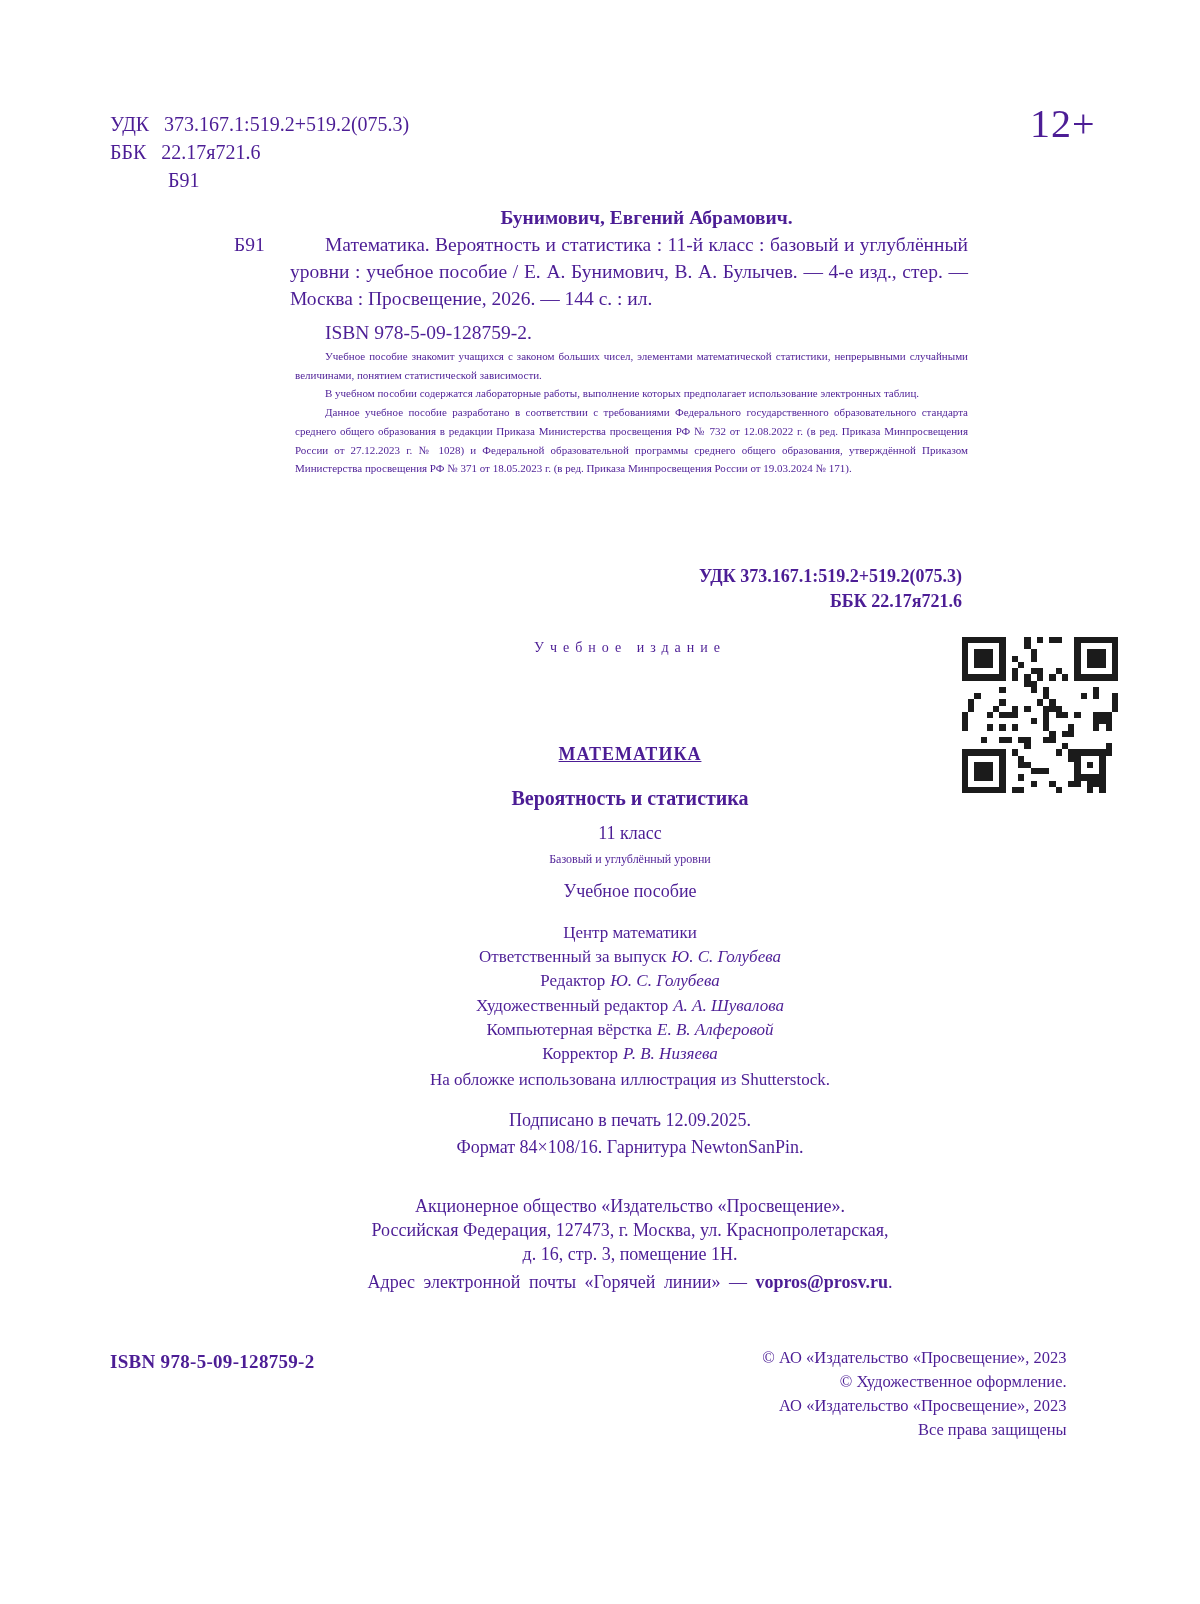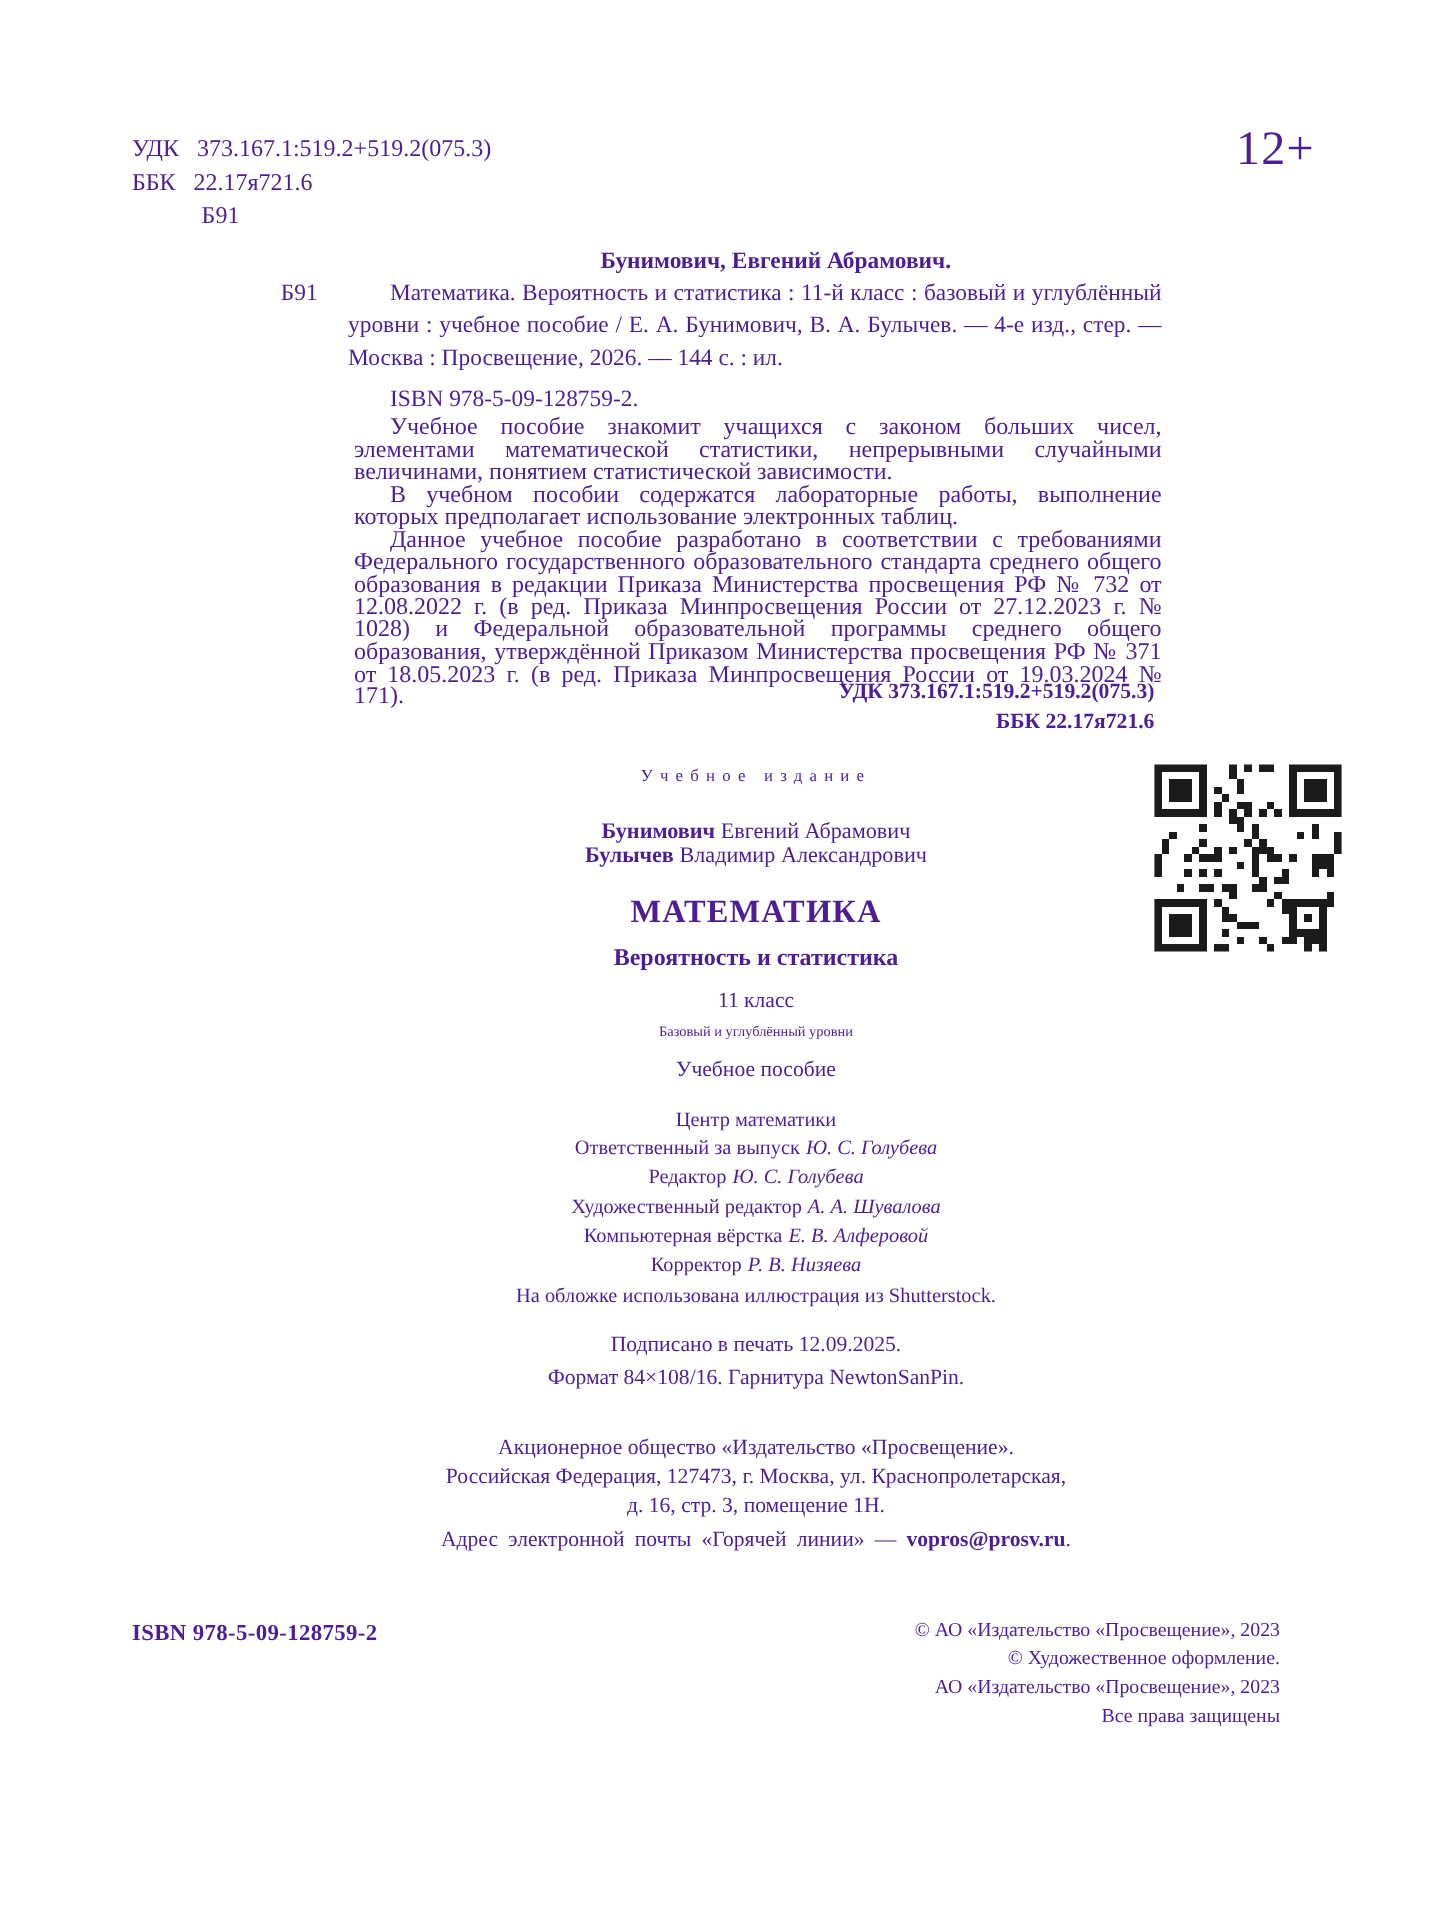--- a/index.html
+++ b/index.html
@@ -18,30 +18,30 @@
   
   .age-badge{position:absolute;left:1030px;top:100px;font-size:40px;letter-spacing:1px;}
   
   .bib{position:absolute;left:290px;top:204px;width:678px;font-size:19.5px;line-height:27px;}
   .bib-author{font-weight:bold;margin-left:35px;text-align:center;}
   .bib-entry{position:relative;}
   .bib-code{position:absolute;left:-56px;top:0;}
   .bib-text{margin:0;text-align:justify;text-indent:35px;}
   .bib-isbn{margin-left:35px;margin-top:7px;}
   
-  .annotation{position:absolute;left:295px;top:347px;width:673px;font-size:20px;line-height:18.7px;}
+  .annotation{position:absolute;left:295px;top:347px;width:673px;font-size:11px;line-height:18.7px;}
   .annotation p{margin:0;text-align:justify;text-indent:30px;}
   
   .codes-right{position:absolute;right:238px;top:564px;text-align:right;font-weight:bold;font-size:18px;line-height:25px;}
   
   .center{position:absolute;left:294px;width:672px;text-align:center;}
   .edition-kind{top:640px;font-size:14px;letter-spacing:6px;}
   .edition-authors{top:684px;font-size:18.5px;line-height:19.5px;}
   .edition-authors .surname{font-weight:bold;}
-  .book-title{top:744px;font-size:27px;font-weight:bold;letter-spacing:1px;}
+  .book-title{top:744px;font-size:18px;font-weight:bold;letter-spacing:1px;text-decoration:underline;}
   .book-subtitle{top:787px;font-size:20px;font-weight:bold;}
   .book-grade{top:823px;font-size:18px;}
   .book-levels{top:852px;font-size:12px;}
   .book-type{top:881px;font-size:18px;}
   .credits{top:921px;font-size:17px;line-height:24.2px;}
   .credits .name{font-style:italic;margin-left:5px;}
   .cover-note{top:1070px;font-size:17px;}
   .print-info{top:1107px;font-size:18px;line-height:27px;}
   .gap-a{display:inline-block;width:62px;}
   .gap-b{display:inline-block;width:86px;}
@@ -309,24 +309,20 @@
         <rect x="6" y="24" width="1" height="1"></rect>
         <rect x="8" y="24" width="1" height="1"></rect>
         <rect x="9" y="24" width="1" height="1"></rect>
         <rect x="15" y="24" width="1" height="1"></rect>
         <rect x="20" y="24" width="1" height="1"></rect>
         <rect x="22" y="24" width="1" height="1"></rect>
       </svg></div>
 
   <div class="center edition-kind">Учебное издание</div>
 
-  <div class="center edition-authors">
-    <div><span class="surname">Бунимович</span><span> Евгений Абрамович</span></div>
-    <div><span class="surname">Булычев</span><span> Владимир Александрович</span></div>
-  </div>
 
   <div class="center book-title">МАТЕМАТИКА</div>
   <div class="center book-subtitle">Вероятность и статистика</div>
   <div class="center book-grade">11 класс</div>
   <div class="center book-levels">Базовый и углублённый уровни</div>
   <div class="center book-type">Учебное пособие</div>
 
   <div class="center credits">
     <div>Центр математики</div>
     <div class="credit-row"><span>Ответственный за выпуск</span><span class="name">Ю. С. Голубева</span></div>

